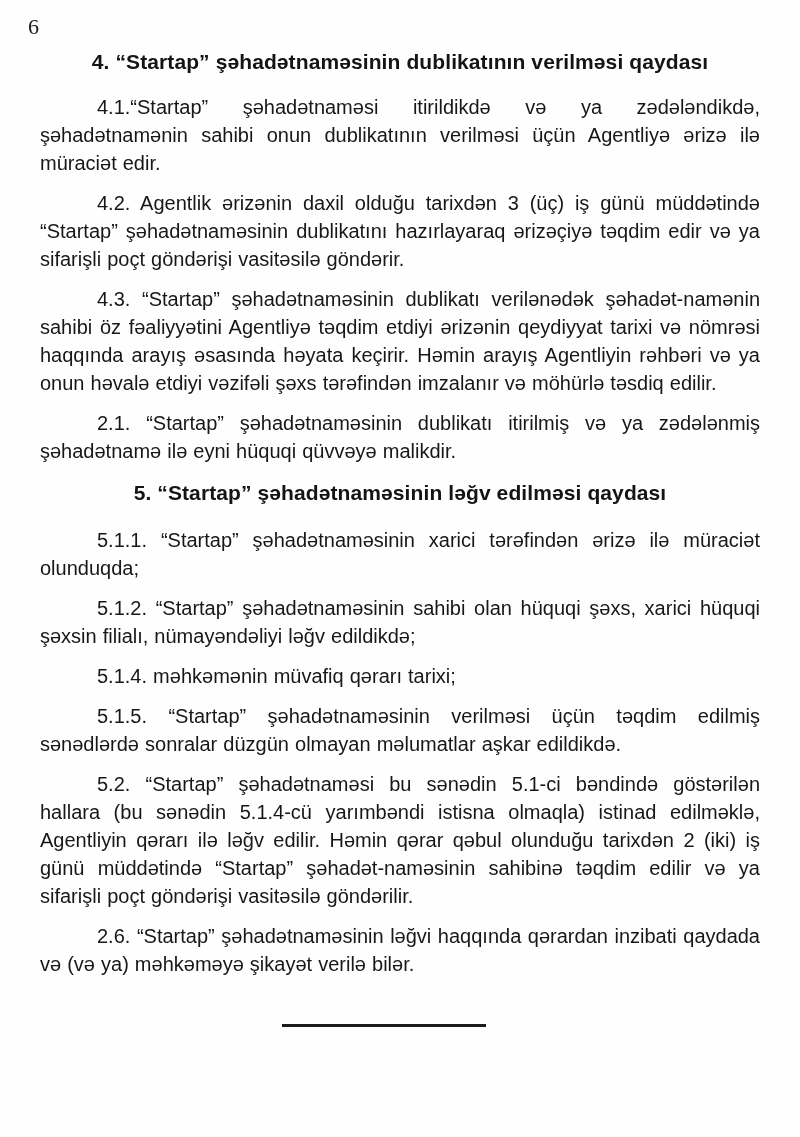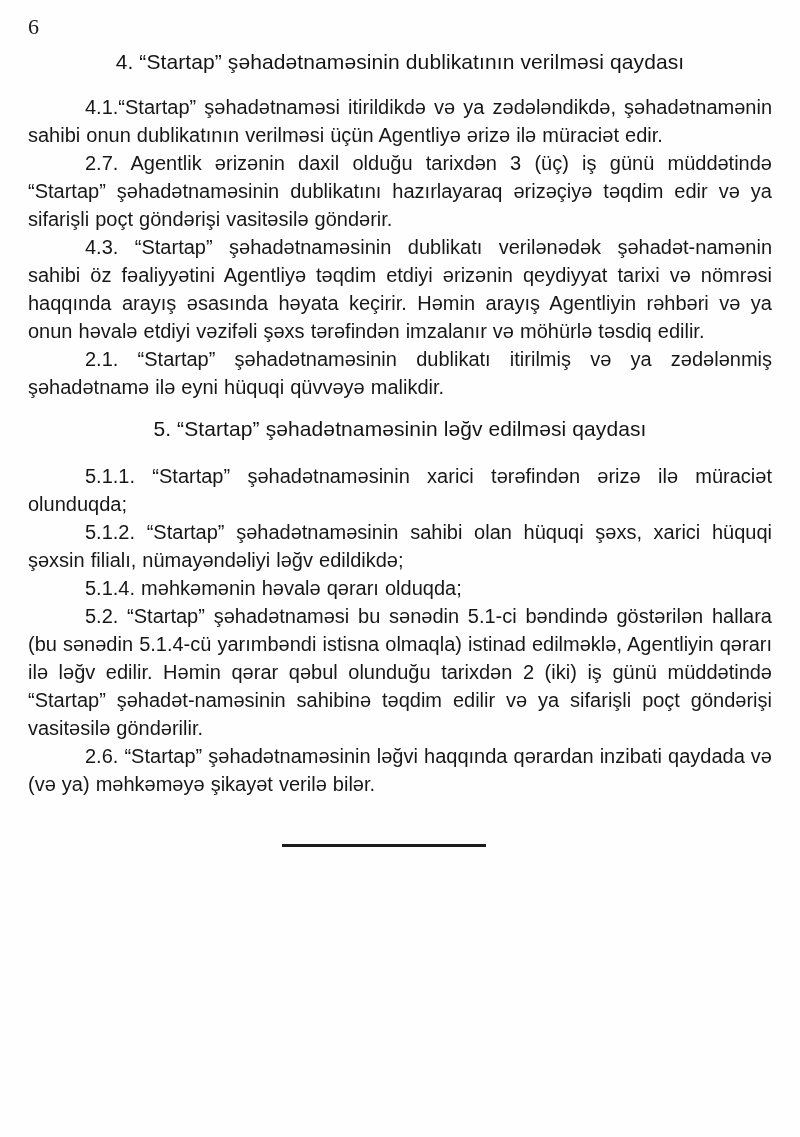--- a/index.html
+++ b/index.html
@@ -20,32 +20,32 @@
   }
   .page-number {
     font-family: "Liberation Serif", serif;
     font-size: 22px;
     line-height: 26px;
     color: #1c1c1c;
   }
   .section-heading {
     font-family: "Liberation Sans", sans-serif;
     font-size: 21px;
-    font-weight: normal;
+    font-weight: bold;
     text-align: center;
     color: #141414;
     margin: 8px 0 18px 0;
     line-height: 27px;
     letter-spacing: 0.1px;
   }
   .section-heading.second {
     margin: 14px 0 20px 0;
   }
   .body-paragraph {
-    margin: 0;
+    margin: 12px;
     font-size: 20px;
     line-height: 28px;
     text-align: justify;
     text-indent: 57px;
     color: #171717;
     word-spacing: 0.5px;
   }
   .footer-rule {
     width: 204px;
     height: 3px;
@@ -56,29 +56,30 @@
 </head>
 <body>
 
 <div class="page">
 
   <div class="page-number">6</div>
 
   <section>
     <h2 class="section-heading">4. “Startap” şəhadətnaməsinin dublikatının verilməsi qaydası</h2>
     <p class="body-paragraph">4.1.“Startap” şəhadətnaməsi itirildikdə və ya zədələndikdə, şəhadətnamənin sahibi onun dublikatının verilməsi üçün Agentliyə ərizə ilə müraciət edir.</p>
-    <p class="body-paragraph">2.7. Agentlik ərizənin daxil olduğu tarixdən 3 (üç) iş günü müddətində “Startap” şəhadətnaməsinin dublikatını hazırlayaraq ərizəçiyə təqdim edir və ya sifarişli poçt göndərişi vasitəsilə göndərir.</p>
+    <p class="body-paragraph">4.2. Agentlik ərizənin daxil olduğu tarixdən 3 (üç) iş günü müddətində “Startap” şəhadətnaməsinin dublikatını hazırlayaraq ərizəçiyə təqdim edir və ya sifarişli poçt göndərişi vasitəsilə göndərir.</p>
     <p class="body-paragraph">4.3. “Startap” şəhadətnaməsinin dublikatı verilənədək şəhadət-namənin sahibi öz fəaliyyətini Agentliyə təqdim etdiyi ərizənin qeydiyyat tarixi və nömrəsi haqqında arayış əsasında həyata keçirir. Həmin arayış Agentliyin rəhbəri və ya onun həvalə etdiyi vəzifəli şəxs tərəfindən imzalanır və möhürlə təsdiq edilir.</p>
     <p class="body-paragraph">2.1. “Startap” şəhadətnaməsinin dublikatı itirilmiş və ya zədələnmiş şəhadətnamə ilə eyni hüquqi qüvvəyə malikdir.</p>
   </section>
 
   <section>
     <h2 class="section-heading second">5. “Startap” şəhadətnaməsinin ləğv edilməsi qaydası</h2>
     <p class="body-paragraph">5.1.1. “Startap” şəhadətnaməsinin xarici tərəfindən ərizə ilə müraciət olunduqda;</p>
     <p class="body-paragraph">5.1.2. “Startap” şəhadətnaməsinin sahibi olan hüquqi şəxs, xarici hüquqi şəxsin filialı, nümayəndəliyi ləğv edildikdə;</p>
-    <p class="body-paragraph">5.1.4. məhkəmənin həvalə qərarı olduqda;</p>
+    <p class="body-paragraph">5.1.4. məhkəmənin müvafiq qərarı tarixi;</p>
+    <p class="body-paragraph">5.1.5. “Startap” şəhadətnaməsinin verilməsi üçün təqdim edilmiş sənədlərdə sonralar düzgün olmayan məlumatlar aşkar edildikdə.</p>
     <p class="body-paragraph">5.2. “Startap” şəhadətnaməsi bu sənədin 5.1-ci bəndində göstərilən hallara (bu sənədin 5.1.4-cü yarımbəndi istisna olmaqla) istinad edilməklə, Agentliyin qərarı ilə ləğv edilir. Həmin qərar qəbul olunduğu tarixdən 2 (iki) iş günü müddətində “Startap” şəhadət-naməsinin sahibinə təqdim edilir və ya sifarişli poçt göndərişi vasitəsilə göndərilir.</p>
     <p class="body-paragraph">2.6. “Startap” şəhadətnaməsinin ləğvi haqqında qərardan inzibati qaydada və (və ya) məhkəməyə şikayət verilə bilər.</p>
   </section>
 
   <div class="footer-rule"></div>
 
 </div>
 
 </body></html>

